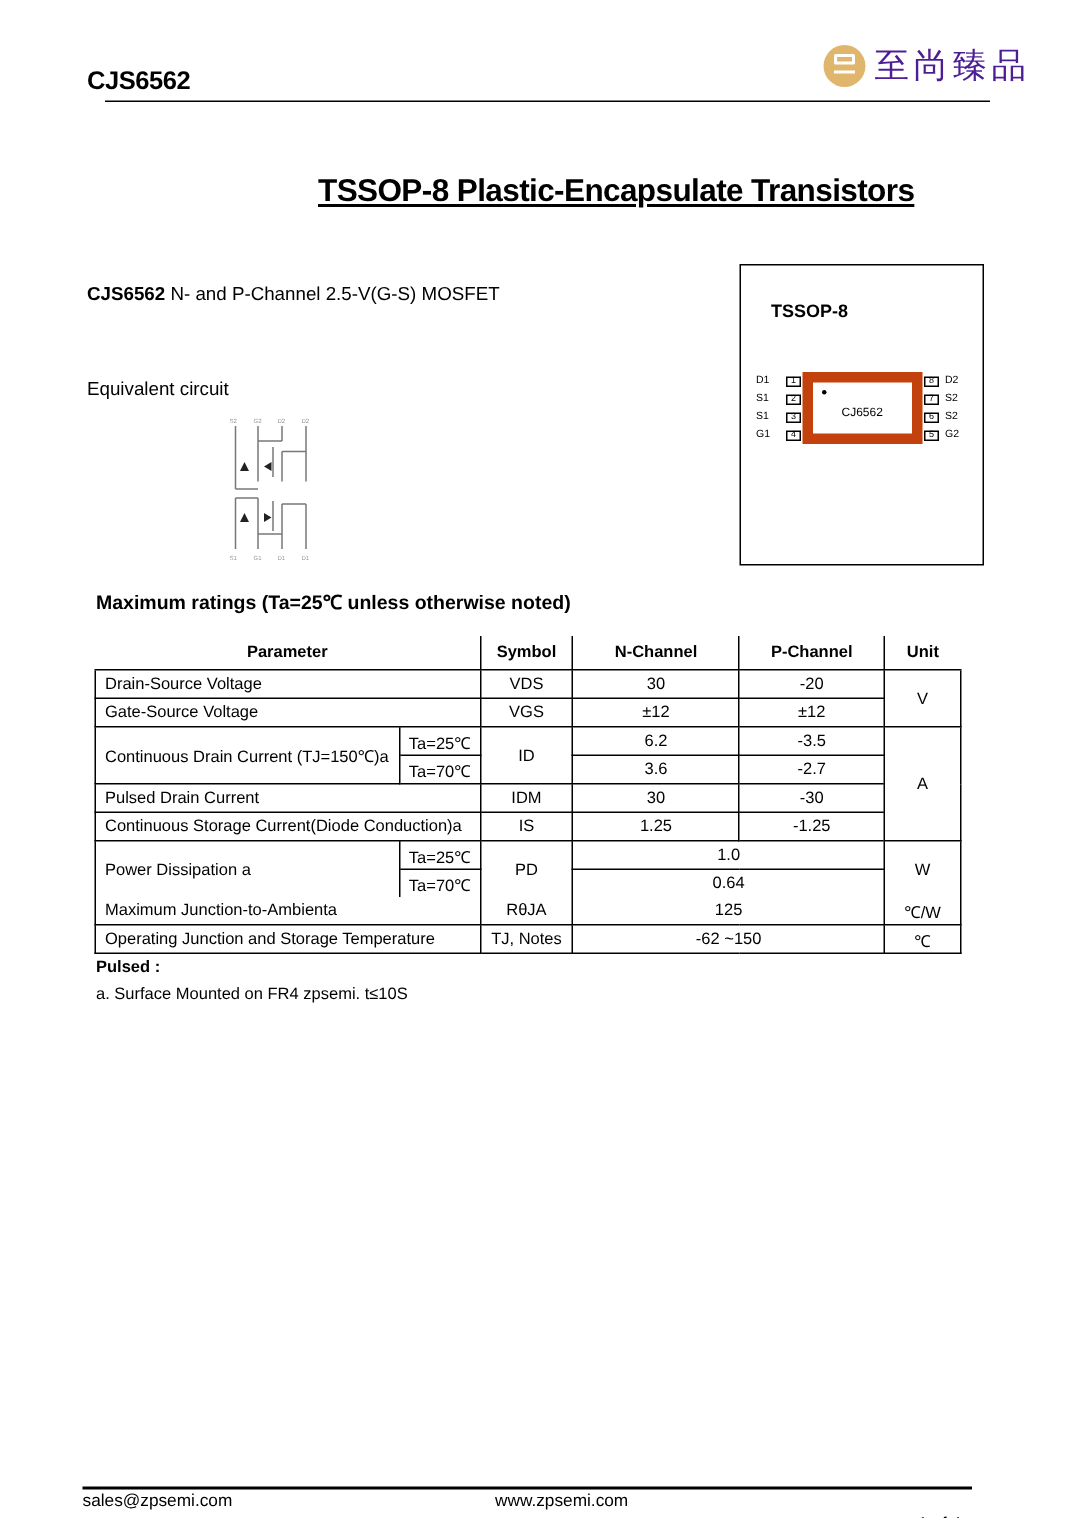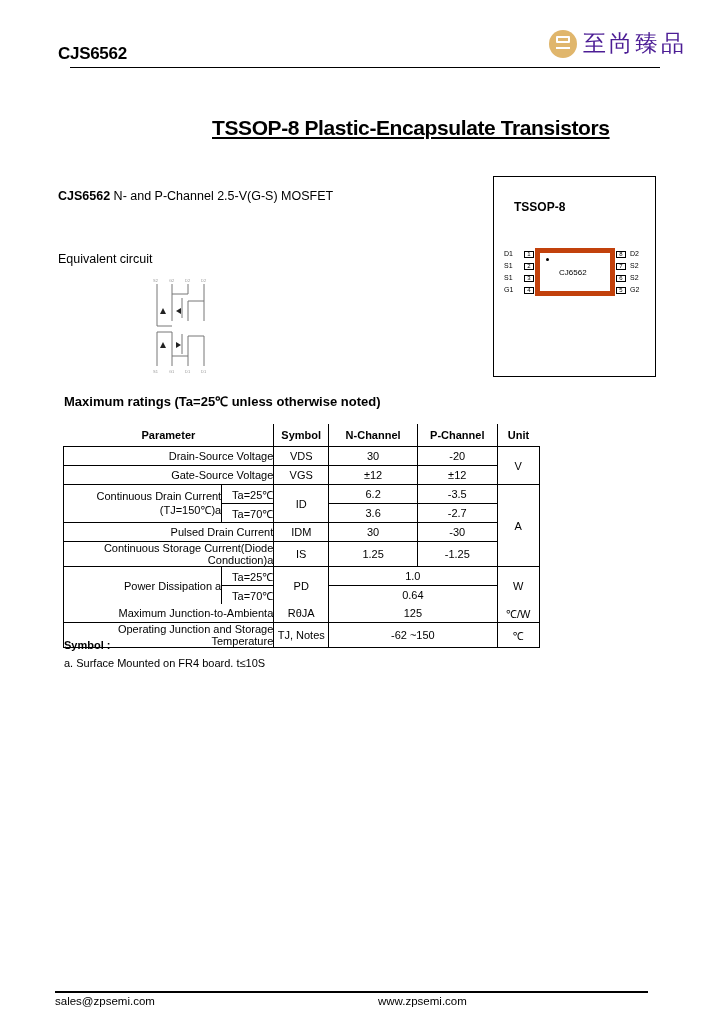--- a/index.html
+++ b/index.html
@@ -13,33 +13,33 @@
   .logo-mark:before { content:""; position:absolute; left:7px; top:6px; width:14px; height:7px; border:2px solid #fff; border-radius:1px; box-sizing:border-box; }
   .logo-mark:after { content:""; position:absolute; left:7px; top:17px; width:14px; height:2px; background:#fff; }
   .logo-text { font-size:23px; color:#4c1d95; letter-spacing:3px; font-family:"DejaVu Sans", sans-serif; }
   .title { left:212px; top:116px; font-size:21px; font-weight:bold; text-decoration:underline; letter-spacing:-0.4px; }
   .subtitle { left:58px; top:189px; font-size:12.5px; }
   .subtitle b { font-weight:bold; }
   .eqc { left:58px; top:252px; font-size:12.5px; }
   .circuit { left:148px; top:276px; width:70px; height:98px; }
   .pkgbox { left:477px; top:176px; width:163px; height:201px; border:1px solid #000; box-sizing:border-box;margin-left:16px; }
   .pkg-title { left:20px; top:23px; font-size:12px; font-weight:bold; }
-  .chip { left:41px; top:71px; width:80px; height:48px; border:5px solid #c2410c; box-sizing:border-box;text-align:center; }
+  .chip { left:41px; top:71px; width:80px; height:48px; border:7px solid #c2410c; box-sizing:border-box;text-align:center; }
   .chip-dot { left:6px; top:5px; width:3px; height:3px; background:#000; border-radius:50%; }
   .chip-label { left:19px; top:15px; font-size:8px; }
   .pin { width:10px; height:7px; border:1px solid #000; box-sizing:border-box; font-size:6px; line-height:5px; text-align:center; }
   .pinlbl { font-size:7px; }
   .mr-title { left:64px; top:392px; font-size:13px; font-weight:bold; }
-  table.ratings { position:absolute; left:63px; top:424px; width:477px; border-collapse:collapse; font-size:11px; }
+  table.ratings { position:absolute; left:63px; top:424px; width:578px; border-collapse:collapse; font-size:11px; }
   table.ratings td, table.ratings th { border:1px solid #000; padding:0; height:18px; }
   table.ratings th { font-weight:bold; height:22px; border-top:none; font-size:11px; }
   table.ratings tr:first-child th:first-child { border-left:none; }
   table.ratings tr:first-child th:last-child { border-right:none; }
   table.ratings td.c { text-align:center; }
-  table.ratings td.l { padding-left:6px;text-align:right; }
+  table.ratings td.l { padding-left:6px; }
   table.ratings .nb { border-bottom:none; }
   table.ratings .nt { border-top:none; }
   .notes-h { left:64px; top:639px; font-size:11px; font-weight:bold; }
   .note-a { left:64px; top:657px; font-size:11px; }
   .footer-rule { left:55px; top:991px; width:593px; height:2px; background:#000; }
   .footer { top:995px; font-size:11.5px; }
 </style>
 </head>
 <body>
 
@@ -201,19 +201,19 @@
   </tr>
   <tr>
     <td class="l" colspan="2">Operating Junction and Storage Temperature</td>
     <td class="c">TJ, Notes</td>
     <td class="c" colspan="2">-62 ~150</td>
     <td class="c">℃</td>
   </tr>
 </tbody>
   </table>
 
-<div class="abs notes-h">Symbol :</div>
-<div class="abs note-a">a. Surface Mounted on FR4 board. t≤10S</div>
+<div class="abs notes-h">Pulsed :</div>
+<div class="abs note-a">a. Surface Mounted on FR4 zpsemi. t≤10S</div>
 
 <div class="abs footer-rule"></div>
 <div class="abs footer" style="left:55px;text-align:center;">sales@zpsemi.com</div>
-<div class="abs footer" style="left:330px;margin-left:48px;">www.zpsemi.com</div>
+<div class="abs footer" style="left:330px;">www.zpsemi.com</div>
 <div class="abs footer" style="left:612px;margin-top:15px;">1 of 4</div>
 
 </body></html>

